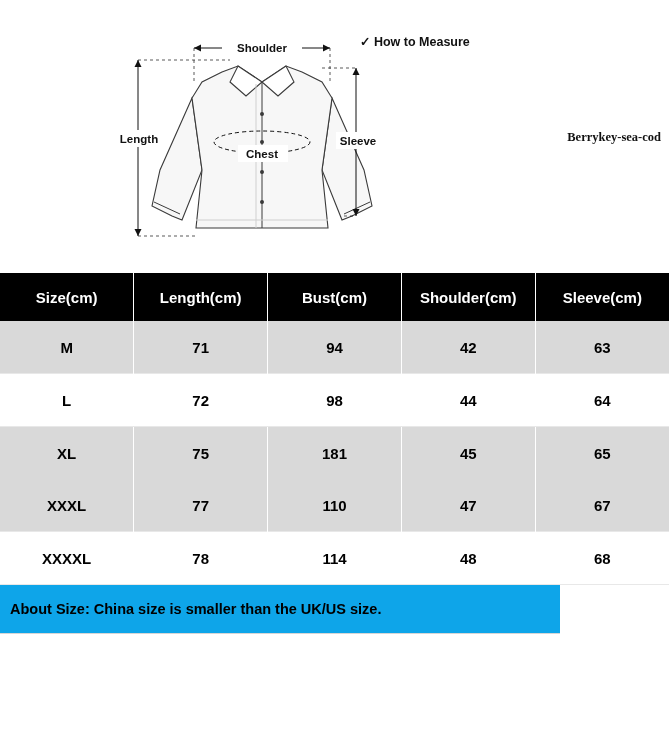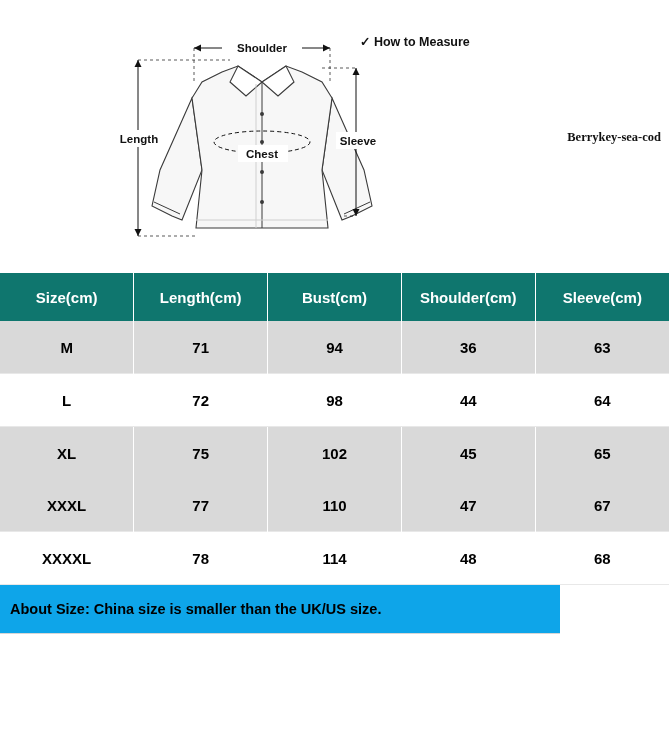--- a/index.html
+++ b/index.html
@@ -67,21 +67,21 @@
   table.size-table th,
   table.size-table td {
     text-align: center;
     font-size: 15px;
     font-weight: bold;
     height: 52px;
     padding: 0;
     border-right: 1px solid #ffffff;
   }
   table.size-table th {
-    background: #0f766e;
+    background: #000000;
     color: #ffffff;
     height: 48px;
     font-size: 15px;
   }
   table.size-table th:last-child,
   table.size-table td:last-child {
     border-right: none;
   }
   tr.row-odd td {
     background: #d9d9d9;
@@ -208,34 +208,34 @@
         <th>Bust(cm)</th>
         <th>Shoulder(cm)</th>
         <th>Sleeve(cm)</th>
       </tr>
     </thead>
     <tbody>
       <tr class="row-odd">
         <td>M</td>
         <td>71</td>
         <td>94</td>
-        <td>36</td>
+        <td>42</td>
         <td>63</td>
       </tr>
       <tr class="row-even">
         <td>L</td>
         <td>72</td>
         <td>98</td>
         <td>44</td>
         <td>64</td>
       </tr>
       <tr class="row-odd">
         <td>XL</td>
         <td>75</td>
-        <td>102</td>
+        <td>181</td>
         <td>45</td>
         <td>65</td>
       </tr>
       <tr class="row-odd">
         <td>XXXL</td>
         <td>77</td>
         <td>110</td>
         <td>47</td>
         <td>67</td>
       </tr>

